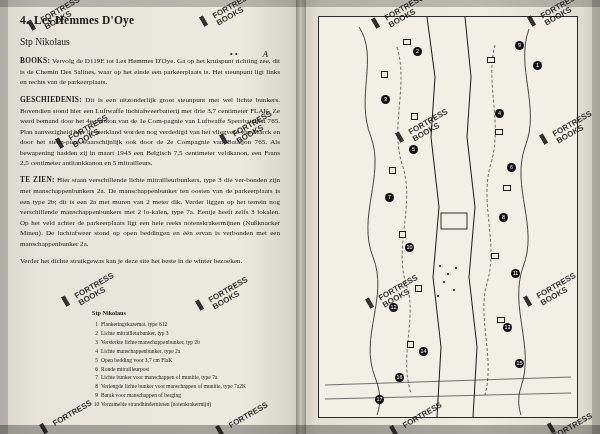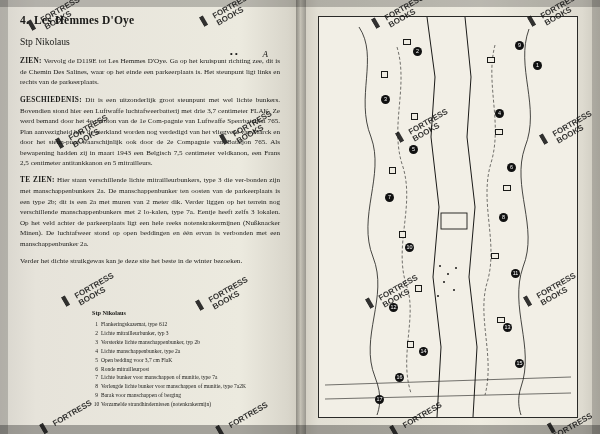--- a/index.html
+++ b/index.html
@@ -62,21 +62,21 @@
       <div class="chap">
         <span class="num">4.</span><span>Les Hemmes D'Oye</span>
       </div>
       <div class="stprow">
         <div class="stp">Stp Nikolaus</div>
         <span class="stp-dots">••</span>
         <span class="stp-a">A</span>
       </div>
 
       <p class="para">
-        <b>ZIEN:</b><span> Vervolg de D119E tot Les Hemmes D'Oye. Ga op het kruispunt richting zee, dit is de Chemin Des Salines, waar op het einde een parkeerplaats is. Het steunpunt ligt links en rechts van de parkeerplaats.</span>
+        <b>BOOKS:</b><span> Vervolg de D119E tot Les Hemmes D'Oye. Ga op het kruispunt richting zee, dit is de Chemin Des Salines, waar op het einde een parkeerplaats is. Het steunpunt ligt links en rechts van de parkeerplaats.</span>
       </p>
       <p class="para">
         <b>GESCHIEDENIS:</b><span> Dit is een uitzonderlijk groot steunpunt met wel lichte bunkers. Bovendien stond hier een Luftwaffe luchtafweerbatterij met drie 3,7 centimeter FLAK. Ze werd bemand door het 4e peloton van de 1e Com-pagnie van Luftwaffe Sperrbataljon 765. Plan aanvezigheid hier de sterkland worden nog verdedigd van het vliegveld van Marck en door het steun-punt waarschijnlijk ook door de 2e Compagnie van Bataljon 765. Als bewapening hadden zij in maart 1943 een Belgisch 7,5 centimeter veldkanon, een Frans 2,5 centimeter antitankkanon en 5 mitrailleurs.</span>
       </p>
       <p class="para">
         <b>TE ZIEN:</b><span> Hier staan verschillende lichte mitrailleurbunkers, type 3 die ver-bonden zijn met manschappenbunkers 2a. De manschappenbunker ten oosten van de parkeerplaats is een type 2b; dit is een 2a met muren van 2 meter dik. Verder liggen op het terrein nog verschillende manschappenbunkers met 2 lo-kalen, type 7a. Eentje heeft zelfs 3 lokalen. Op het veld achter de parkeerplaats ligt een hele reeks notenskrakermijnen (Nußknacker Minen). De luchtafweer stond op open beddingen en één ervan is verbonden met een manschappenbunker 2a.</span>
       </p>
       <p class="para">
         <span>Verder het dichte struikgewas kan je deze site het beste in de winter bezoeken.</span>
       </p>

